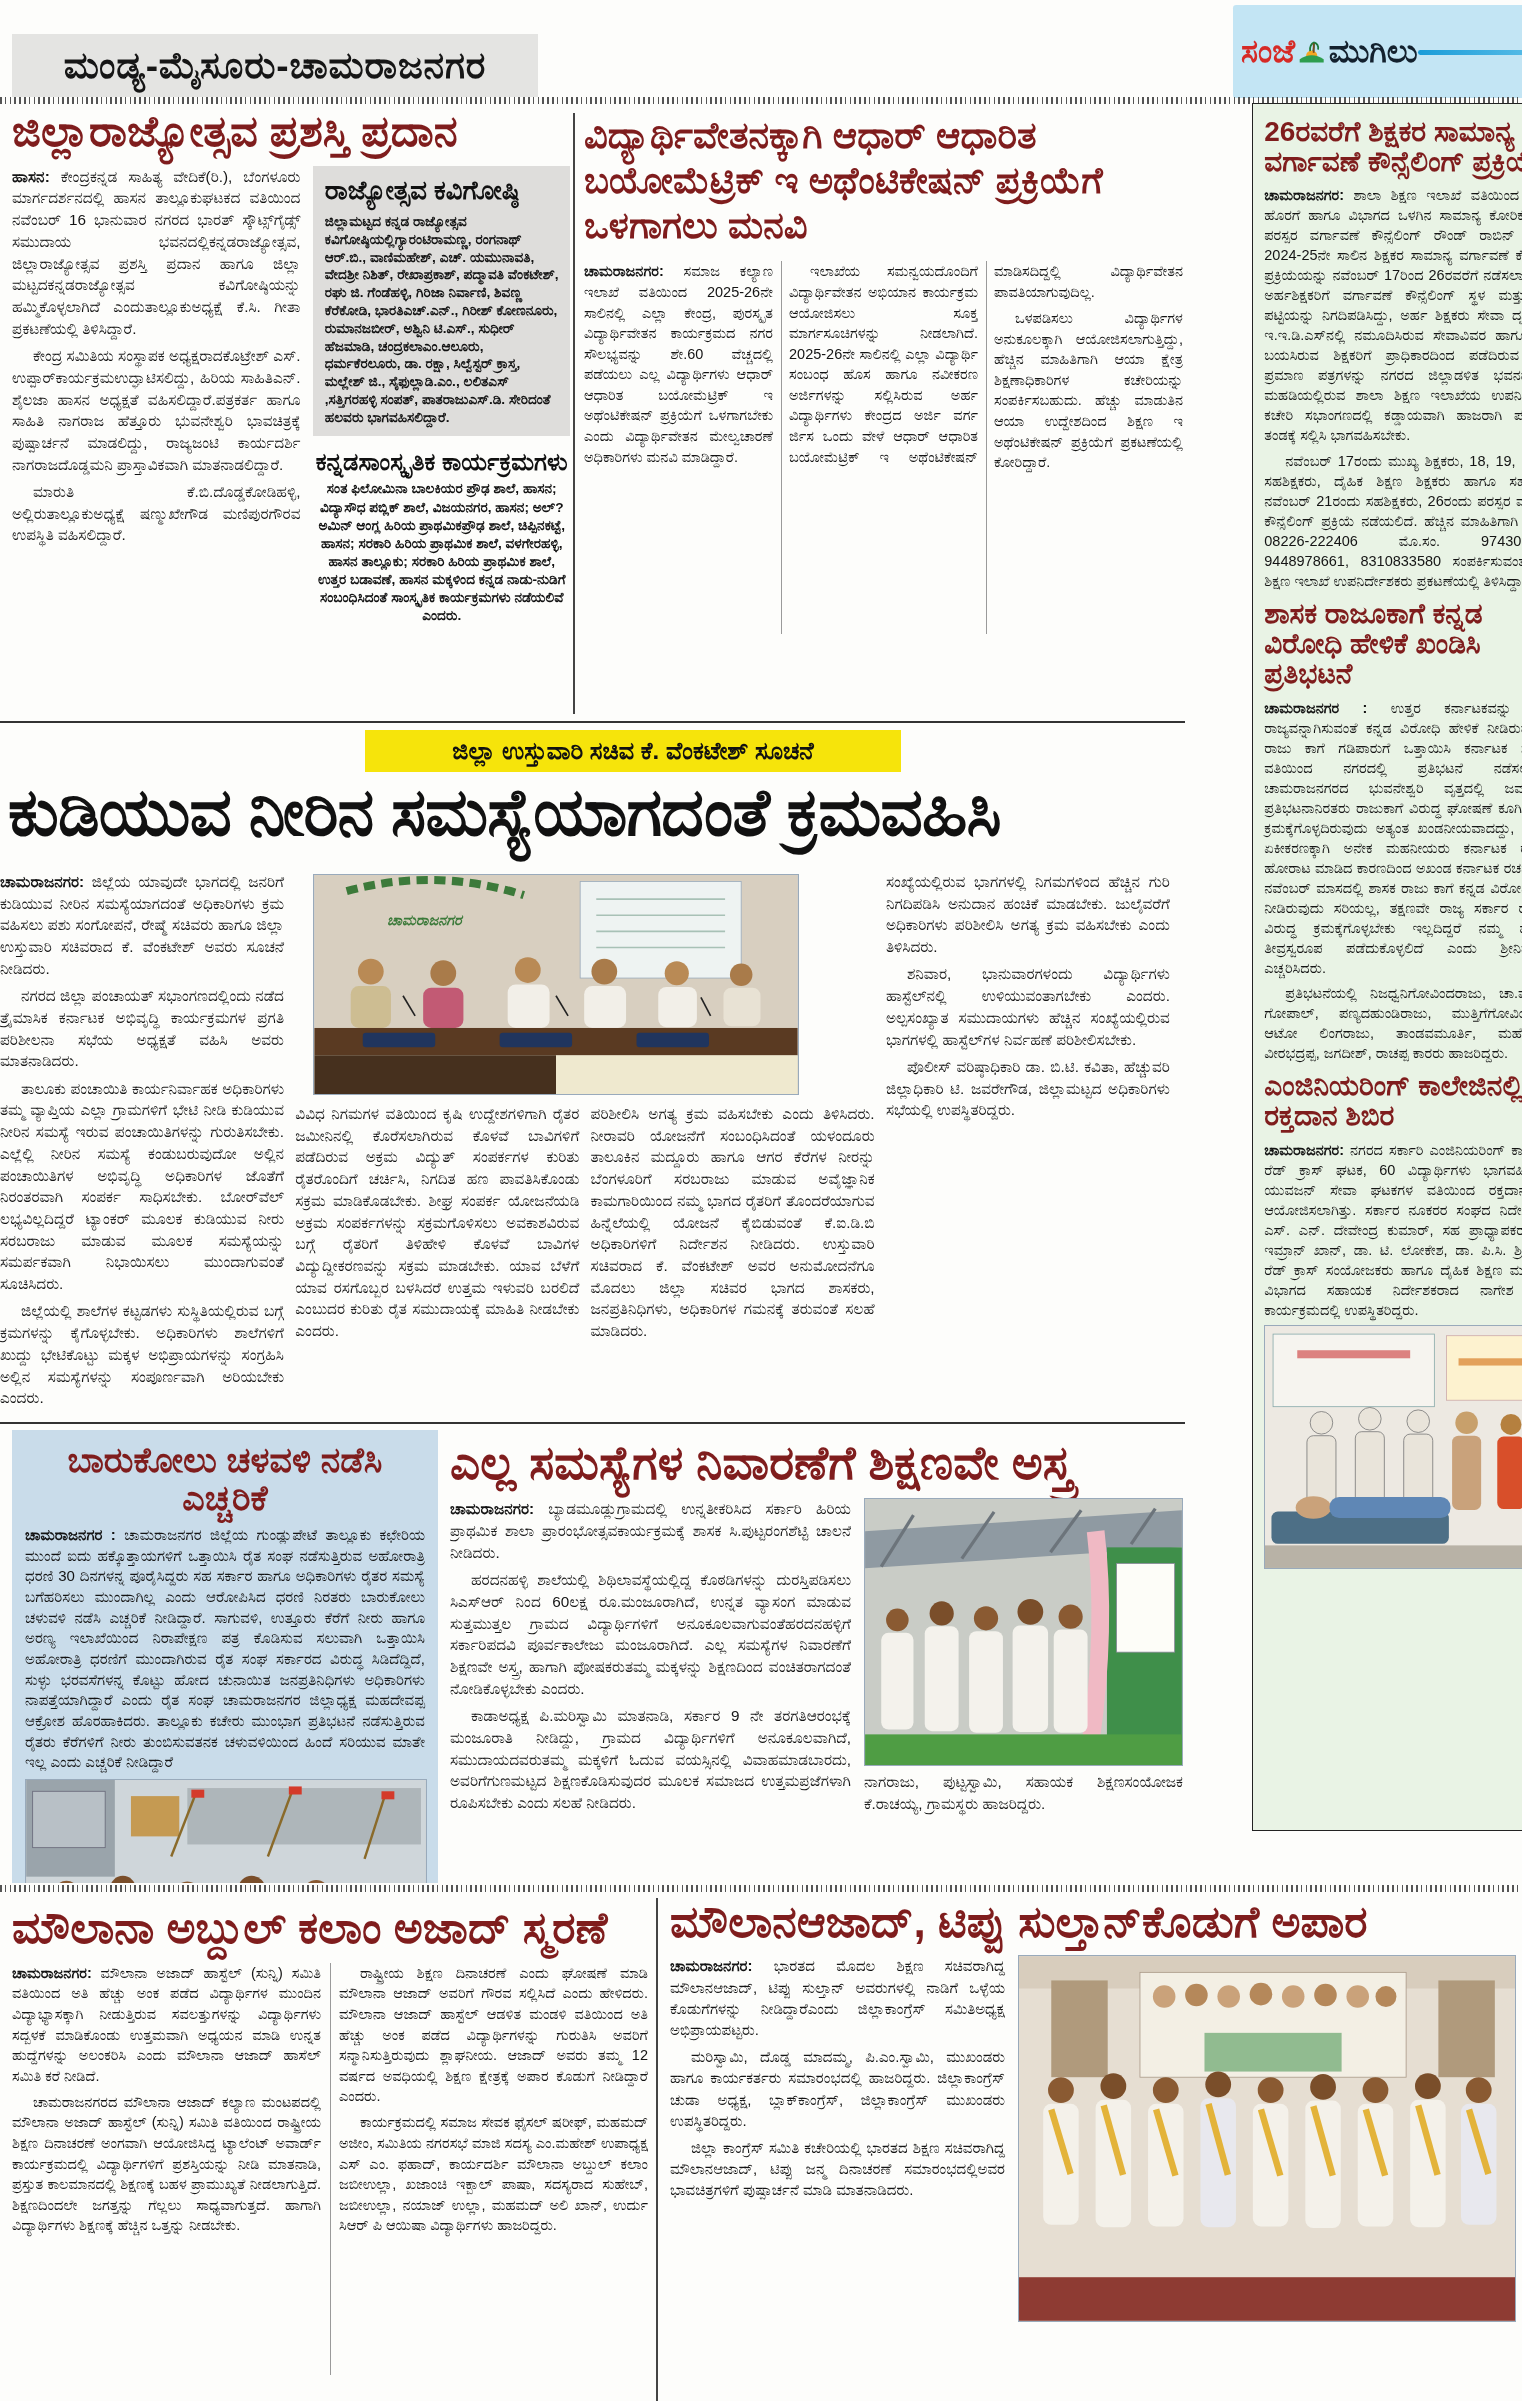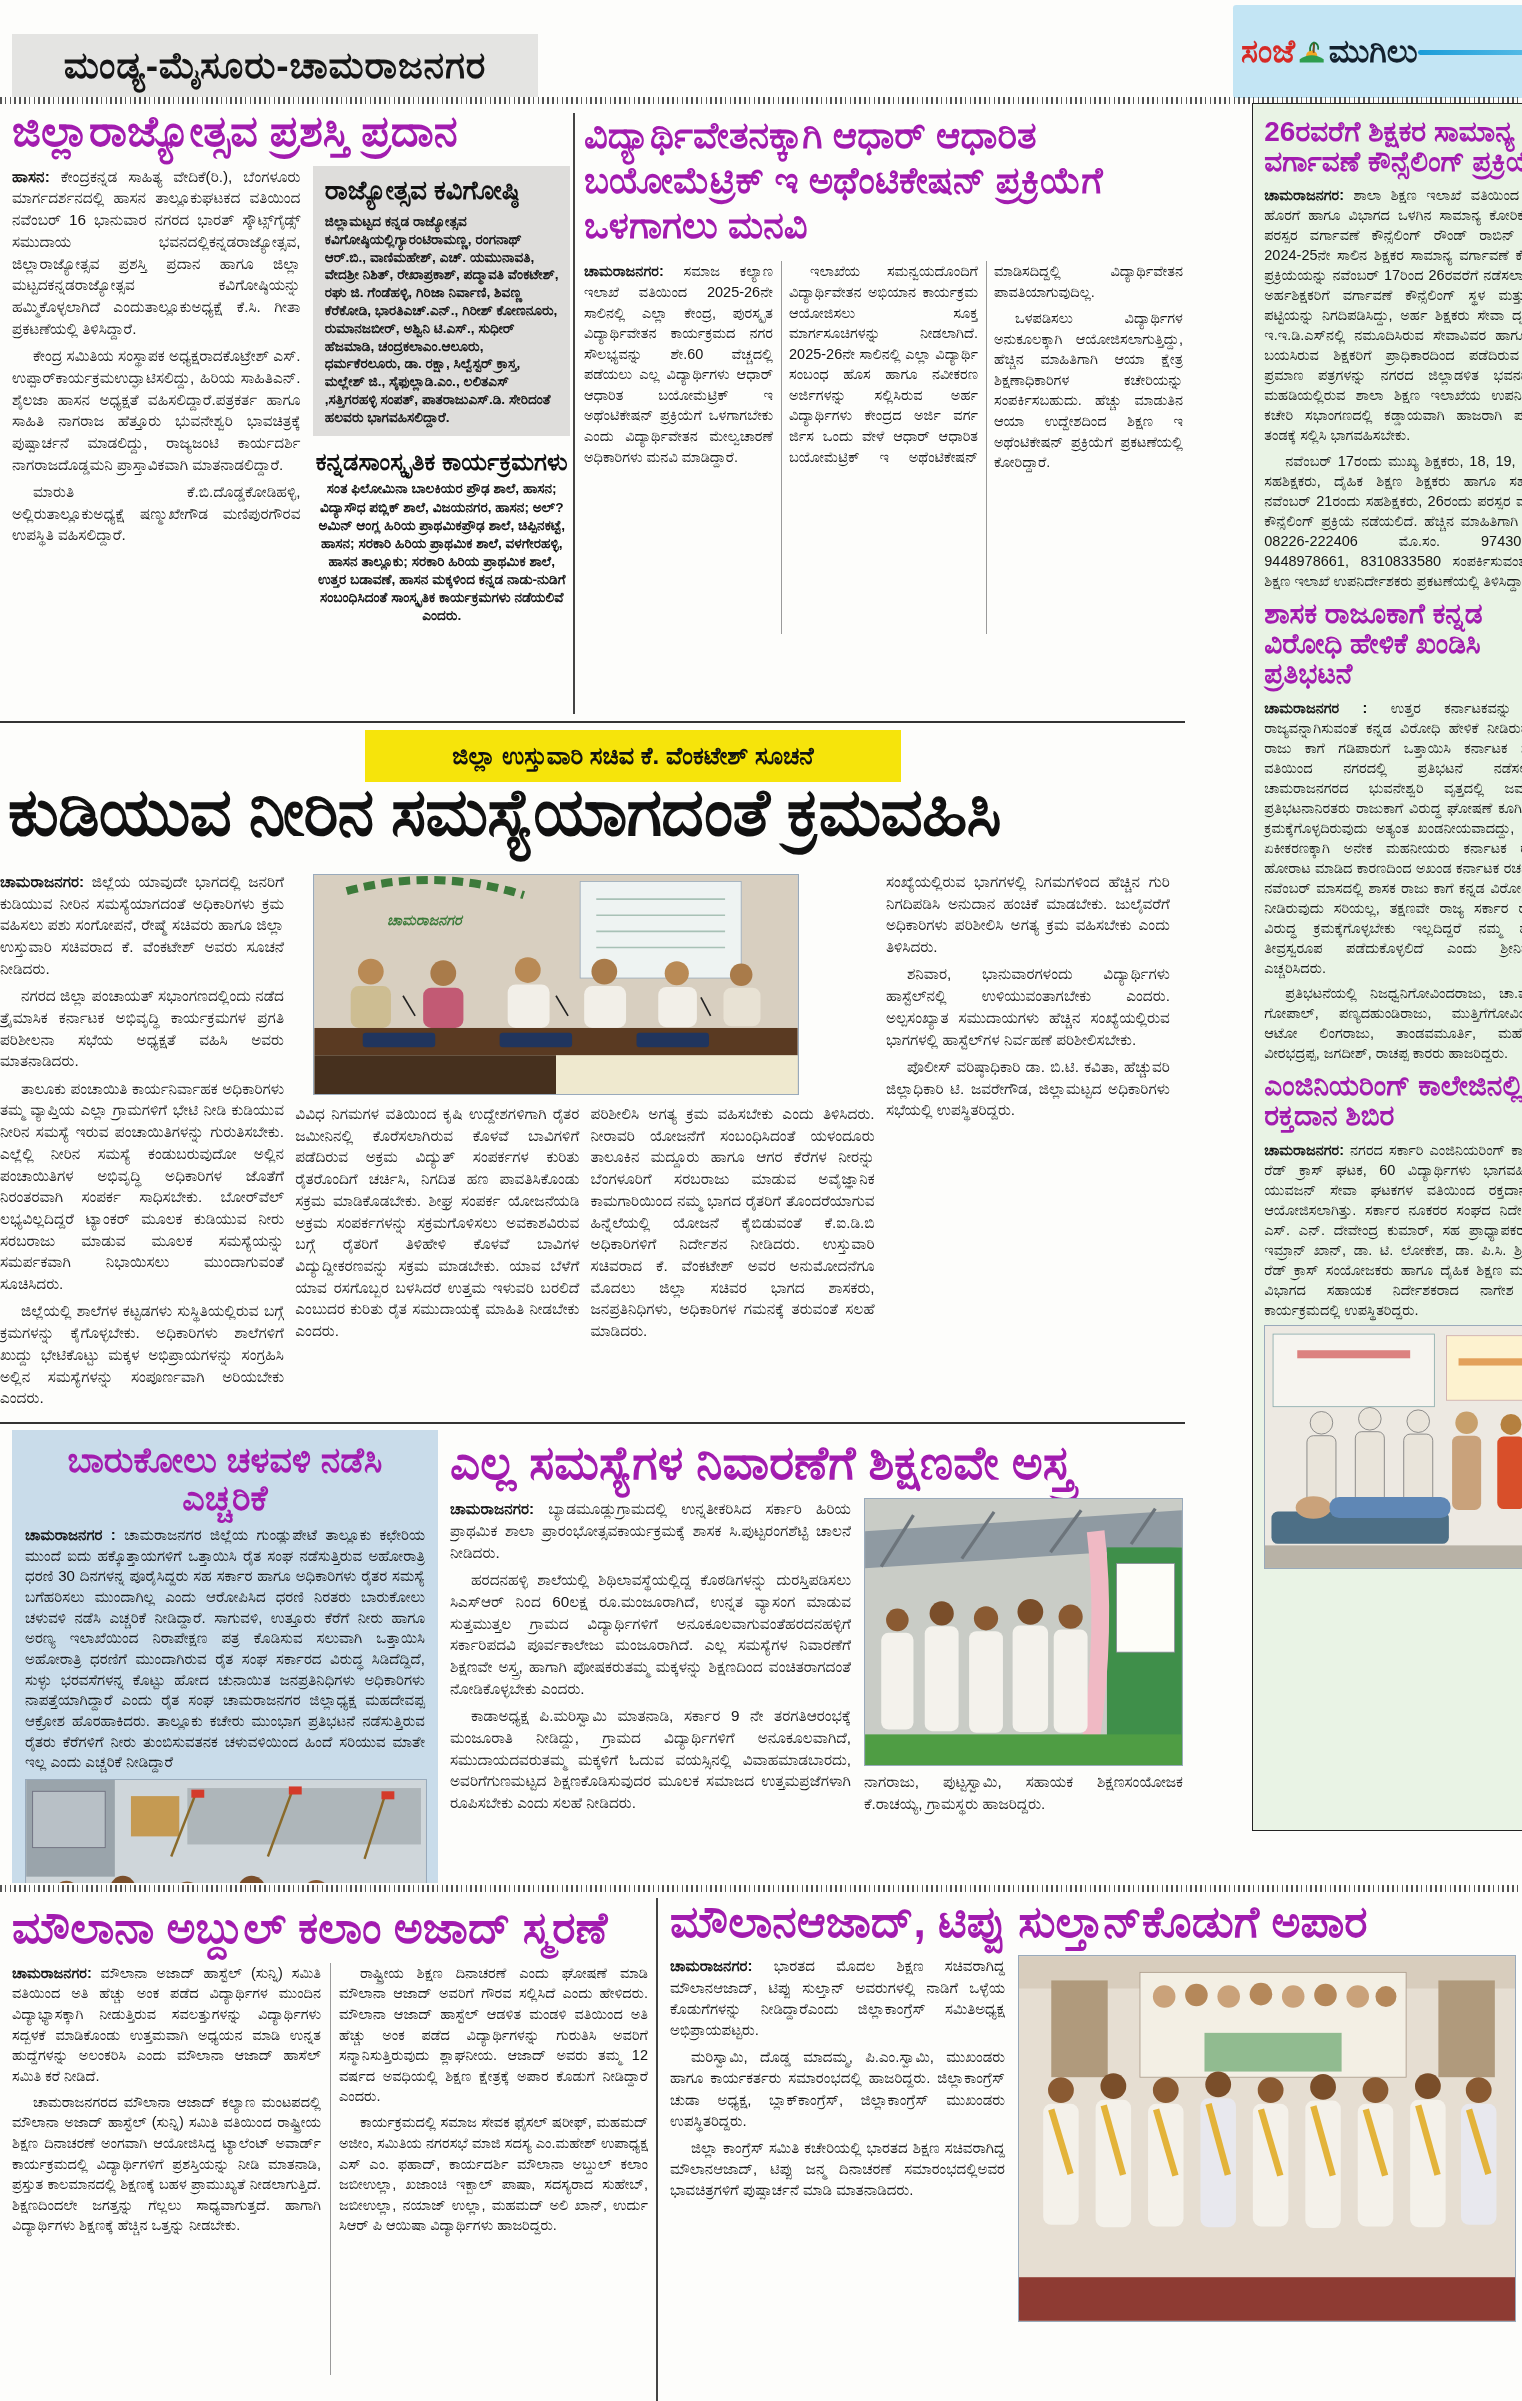--- a/index.html
+++ b/index.html
@@ -20,21 +20,21 @@
   .mast-red{color:#d62a26;}
   .mast-dark{color:#13212e;}
   .mast-rule{width:186px;height:4.8px;background:linear-gradient(90deg,#1a9cd8,#7fd0f0);border-radius:2.4px;margin:3.2px 0 1.6px;}
   .mast-day{font-size:15.3px;font-weight:bold;color:#222;}
   .mast-date{font-size:17px;color:#222;letter-spacing:0.8px;}
   .mast-sep{width:3.2px;background:#2a7fb5;margin:4.8px 6.5px;}
   .mast-num{display:flex;align-items:center;justify-content:center;
             font-family:"Liberation Serif","DejaVu Serif",serif;font-size:77px;color:#101010;padding:0 4.8px;}
 
   
-  .headline{font-weight:bold;color:#a21caf;line-height:1.08;}
+  .headline{font-weight:bold;color:#7f1d1d;line-height:1.08;}
   .body-text{font-size:15.3px;line-height:1.42;text-align:justify;color:#141414;}
   .body-text p{margin:0 0 5.6px;text-indent:21px;}
   .body-text p.noindent{text-indent:0;}
   .dateline{font-weight:bold;}
 
   .grey-box{background:#dedddb;padding:9.7px 11.3px;}
   .grey-box h3{margin:0 0 6.5px;font-size:26px;font-weight:bold;}
   .grey-box .list{font-size:13.7px;line-height:1.3;font-weight:bold;text-align:left;}
   .subhead{font-size:24px;font-weight:bold;text-align:center;margin:11.3px 0 4.8px;}
   .sub-body{font-size:13.7px;line-height:1.32;font-weight:bold;text-align:center;}
@@ -174,21 +174,21 @@
           <ellipse cx="60" cy="225" rx="22" ry="14" fill="#caa27a"></ellipse>
           <rect x="80" y="212" width="150" height="26" rx="12" fill="#5f87b5"></rect>
           <rect x="0" y="272" width="372" height="28" fill="#b8b2a6"></rect>
         </svg>
       </figure>
     </div>
   </div>
 
   <div class="abs hline" style="left:0;top:721px;width:1185px;"></div>
 
-  <div class="abs kicker" style="left:365px;top:730px;width:536px;height:52px;">ಜಿಲ್ಲಾ ಉಸ್ತುವಾರಿ ಸಚಿವ ಕೆ. ವೆಂಕಟೇಶ್ ಸೂಚನೆ</div>
+  <div class="abs kicker" style="left:365px;top:730px;width:536px;height:42px;">ಜಿಲ್ಲಾ ಉಸ್ತುವಾರಿ ಸಚಿವ ಕೆ. ವೆಂಕಟೇಶ್ ಸೂಚನೆ</div>
 
   <div class="abs mega-headline" style="left:8px;top:779px;width:1177px;">ಕುಡಿಯುವ ನೀರಿನ ಸಮಸ್ಯೆಯಾಗದಂತೆ ಕ್ರಮವಹಿಸಿ</div>
 
   <div class="abs flex-cols" style="left:0;top:871px;width:1172px;height:545px;overflow:hidden;">
     <div class="body-text" style="width:284px;">
       <p class="noindent"><span class="dateline">ಚಾಮರಾಜನಗರ:</span>
          <span>ಜಿಲ್ಲೆಯ ಯಾವುದೇ ಭಾಗದಲ್ಲಿ ಜನರಿಗೆ ಕುಡಿಯುವ ನೀರಿನ ಸಮಸ್ಯೆಯಾಗದಂತೆ ಅಧಿಕಾರಿಗಳು ಕ್ರಮ ವಹಿಸಲು ಪಶು ಸಂಗೋಪನೆ, ರೇಷ್ಮೆ ಸಚಿವರು ಹಾಗೂ ಜಿಲ್ಲಾ ಉಸ್ತುವಾರಿ ಸಚಿವರಾದ ಕೆ. ವೆಂಕಟೇಶ್ ಅವರು ಸೂಚನೆ ನೀಡಿದರು.</span></p>
       <p><span>ನಗರದ ಜಿಲ್ಲಾ ಪಂಚಾಯತ್ ಸಭಾಂಗಣದಲ್ಲಿಂದು ನಡೆದ ತ್ರೈಮಾಸಿಕ ಕರ್ನಾಟಕ ಅಭಿವೃದ್ಧಿ ಕಾರ್ಯಕ್ರಮಗಳ ಪ್ರಗತಿ ಪರಿಶೀಲನಾ ಸಭೆಯ ಅಧ್ಯಕ್ಷತೆ ವಹಿಸಿ ಅವರು ಮಾತನಾಡಿದರು.</span></p>
       <p><span>ತಾಲೂಕು ಪಂಚಾಯಿತಿ ಕಾರ್ಯನಿರ್ವಾಹಕ ಅಧಿಕಾರಿಗಳು ತಮ್ಮ ವ್ಯಾಪ್ತಿಯ ಎಲ್ಲಾ ಗ್ರಾಮಗಳಿಗೆ ಭೇಟಿ ನೀಡಿ ಕುಡಿಯುವ ನೀರಿನ ಸಮಸ್ಯೆ ಇರುವ ಪಂಚಾಯಿತಿಗಳನ್ನು ಗುರುತಿಸಬೇಕು. ಎಲ್ಲೆಲ್ಲಿ ನೀರಿನ ಸಮಸ್ಯೆ ಕಂಡುಬರುವುದೋ ಅಲ್ಲಿನ ಪಂಚಾಯಿತಿಗಳ ಅಭಿವೃದ್ಧಿ ಅಧಿಕಾರಿಗಳ ಜೊತೆಗೆ ನಿರಂತರವಾಗಿ ಸಂಪರ್ಕ ಸಾಧಿಸಬೇಕು. ಬೋರ್‌ವೆಲ್ ಲಭ್ಯವಿಲ್ಲದಿದ್ದರೆ ಟ್ಯಾಂಕರ್ ಮೂಲಕ ಕುಡಿಯುವ ನೀರು ಸರಬರಾಜು ಮಾಡುವ ಮೂಲಕ ಸಮಸ್ಯೆಯನ್ನು ಸಮರ್ಪಕವಾಗಿ ನಿಭಾಯಿಸಲು ಮುಂದಾಗುವಂತೆ ಸೂಚಿಸಿದರು.</span></p>
       <p><span>ಜಿಲ್ಲೆಯಲ್ಲಿ ಶಾಲೆಗಳ ಕಟ್ಟಡಗಳು ಸುಸ್ಥಿತಿಯಲ್ಲಿರುವ ಬಗ್ಗೆ ಕ್ರಮಗಳನ್ನು ಕೈಗೊಳ್ಳಬೇಕು. ಅಧಿಕಾರಿಗಳು ಶಾಲೆಗಳಿಗೆ ಖುದ್ದು ಭೇಟಿಕೊಟ್ಟು ಮಕ್ಕಳ ಅಭಿಪ್ರಾಯಗಳನ್ನು ಸಂಗ್ರಹಿಸಿ ಅಲ್ಲಿನ ಸಮಸ್ಯೆಗಳನ್ನು ಸಂಪೂರ್ಣವಾಗಿ ಅರಿಯಬೇಕು ಎಂದರು.</span></p>

